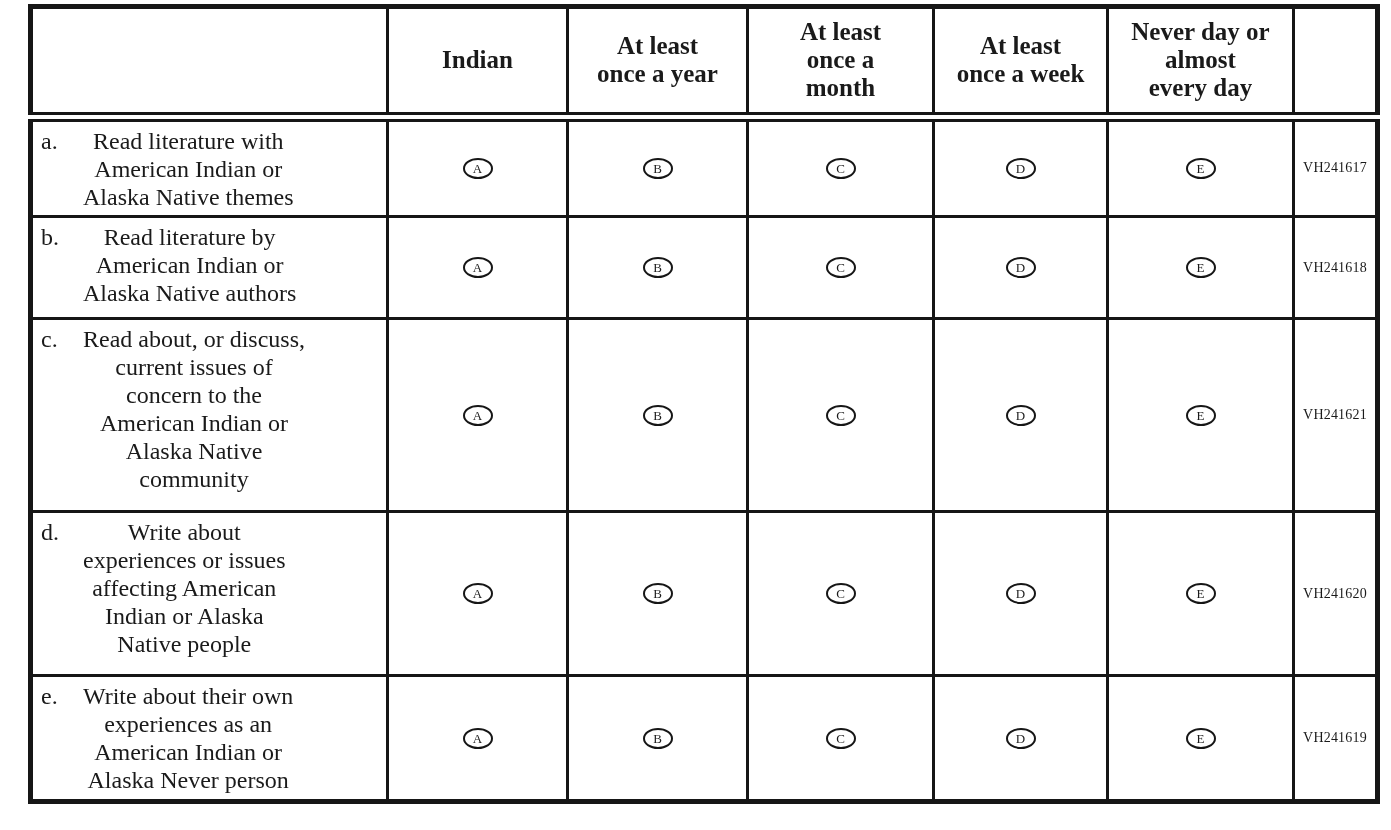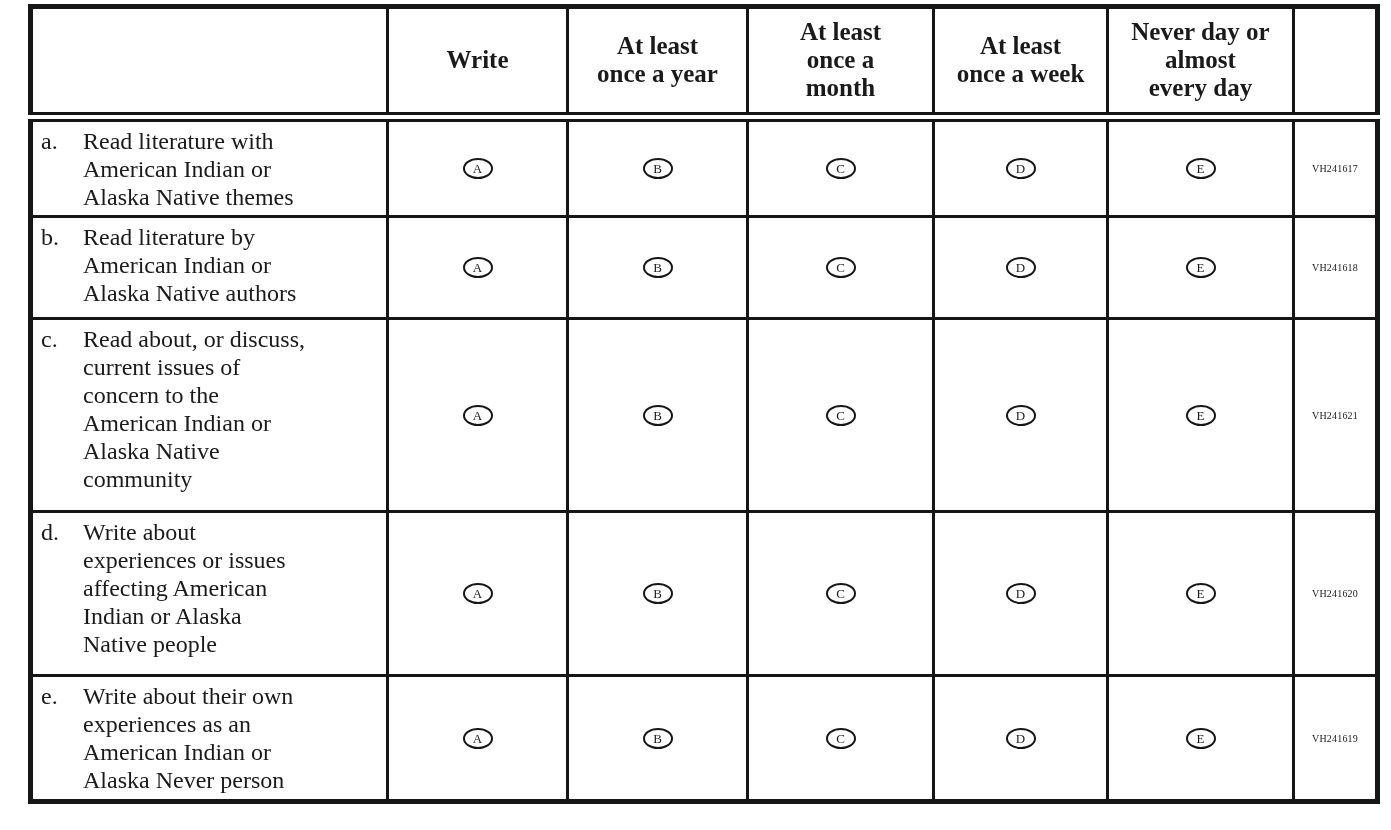--- a/index.html
+++ b/index.html
@@ -48,21 +48,21 @@
   tbody tr:nth-child(4) { height: 164px; }
   tbody tr:nth-child(5) { height: 126px; }
   td.q {
     vertical-align: top;
     padding: 5px 4px 0 8px;
     font-size: 24px;
     line-height: 28px;
   }
   .q-inner { display: flex; align-items: flex-start; }
   .q-letter { width: 42px; flex: none; }
-  .q-text { white-space: pre-line; }
+  .q-text { white-space: pre-line; text-align: center; }
   td.opt {
     text-align: center;
     vertical-align: middle;
   }
   .bubble {
     display: inline-flex;
     align-items: center;
     justify-content: center;
     width: 26px;
     height: 17px;
@@ -70,21 +70,21 @@
     border-radius: 50%;
     font-size: 13px;
     line-height: 1;
     font-family: "Liberation Serif", serif;
     color: #1a1a1a;
     box-sizing: content-box;
   }
   td.code {
     text-align: center;
     vertical-align: middle;
-    font-size: 10px;
+    font-size: 14px;
     padding: 0 1px;
     letter-spacing: 0.2px;
   }
 </style>
 </head>
 <body>
 
 <div class="sheet">
   <table class="survey">
     <colgroup>
@@ -92,21 +92,21 @@
       <col style="width:180px">
       <col style="width:180px">
       <col style="width:186px">
       <col style="width:174px">
       <col style="width:186px">
       <col style="width:84px">
     </colgroup>
     <thead>
       <tr>
         <th></th>
-        <th>Write</th>
+        <th>Indian</th>
         <th>At least
 once a year</th>
         <th>At least
 once a
 month</th>
         <th>At least
 once a week</th>
         <th>Never day or
 almost
 every day</th>

